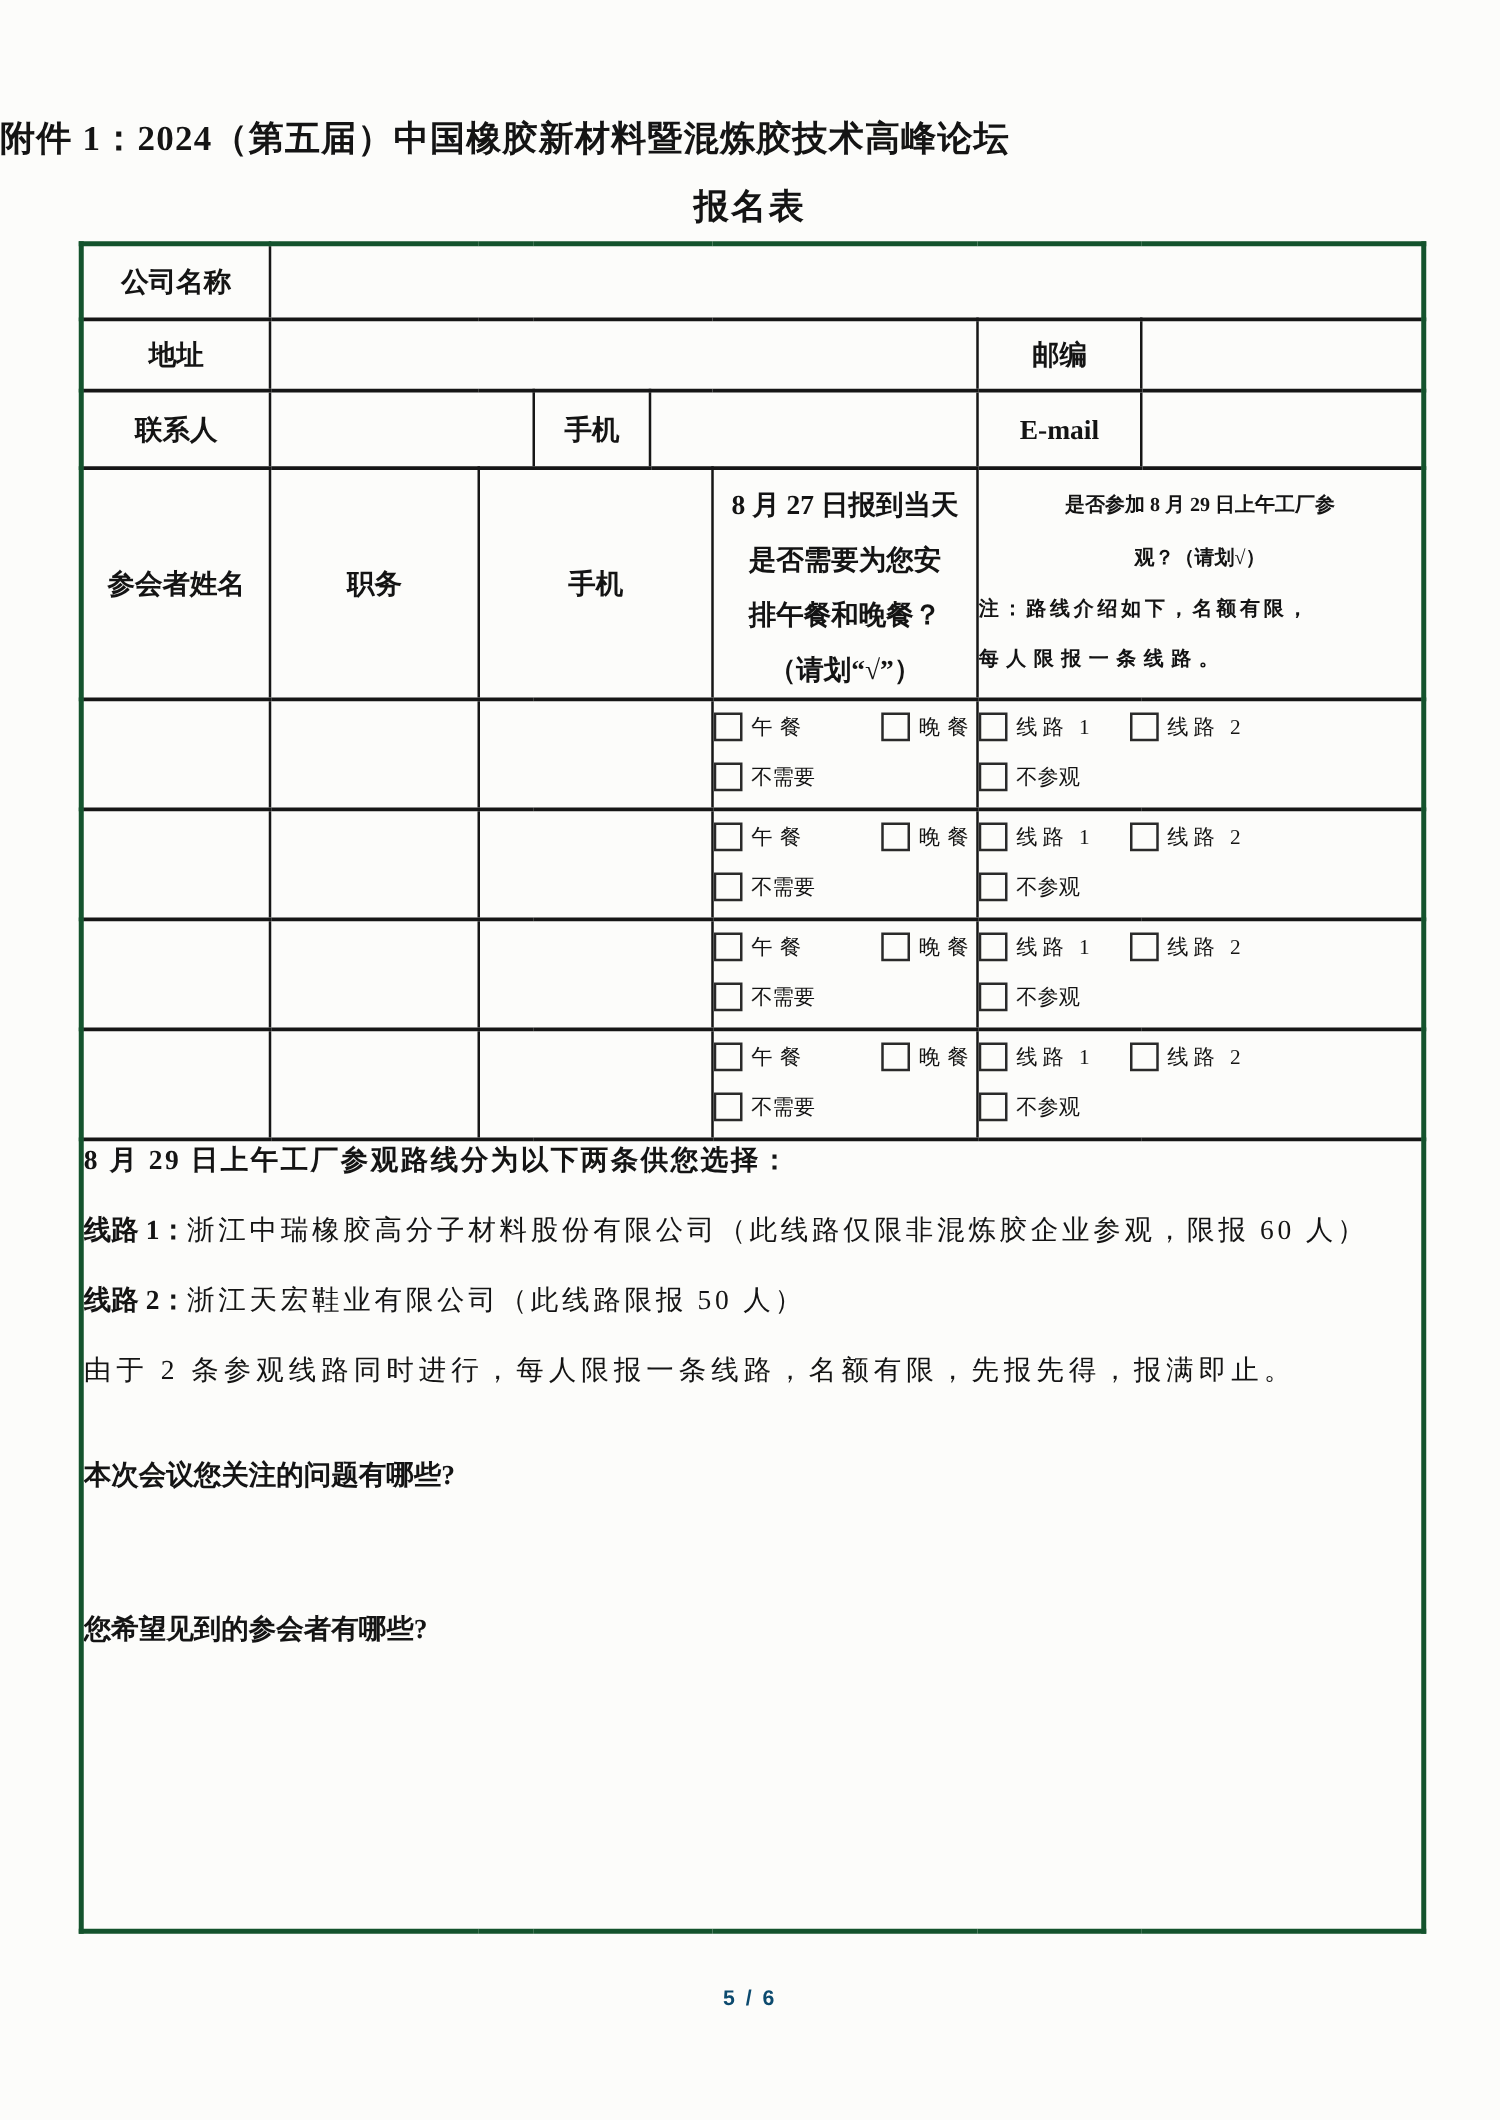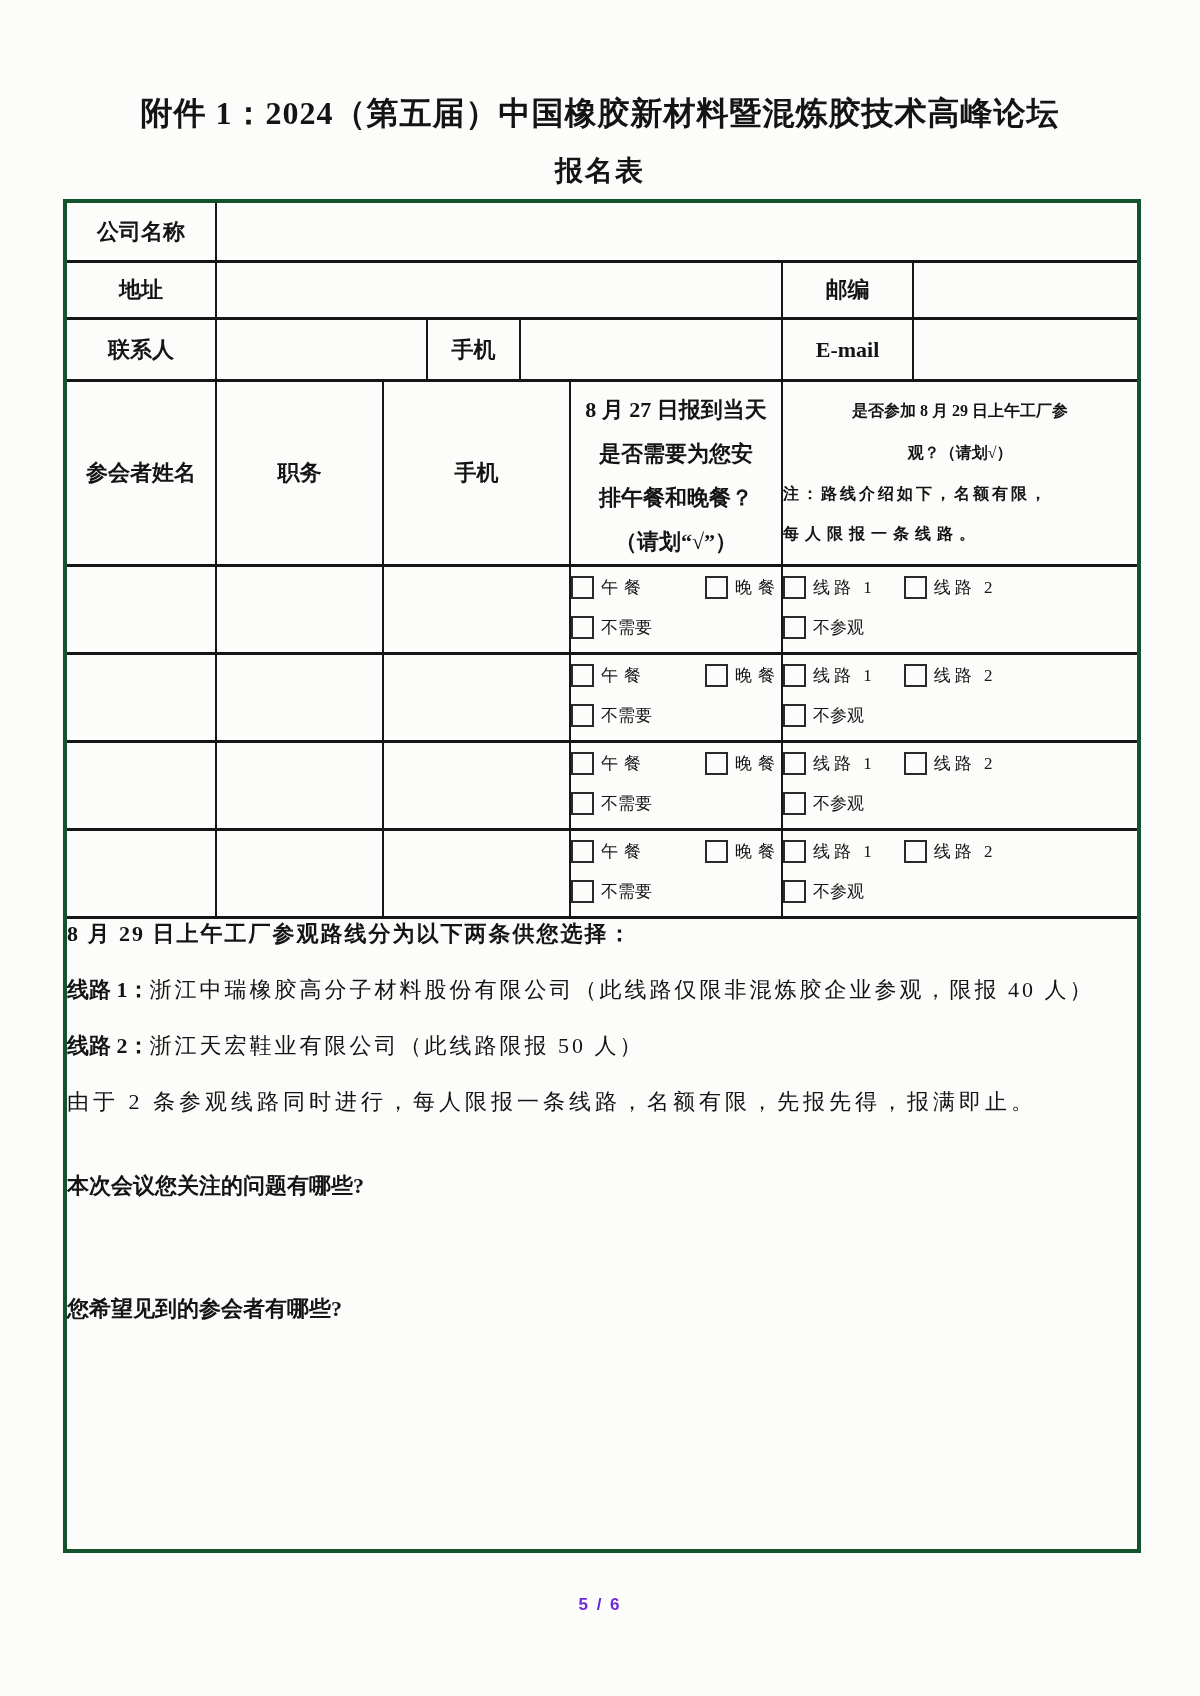--- a/index.html
+++ b/index.html
@@ -6,22 +6,22 @@
   .page {
     position:relative;
     width:1200px; height:1696px;
     background:#fcfcfa;
     color:#141414;
     font-family:"Liberation Serif","DejaVu Serif",serif;
     overflow:hidden;
   }
   .doc-title {
     padding-top:92px;
-    text-align:center;
-    font-size:32px;
+    text-align:left;
+    font-size:28px;
     font-weight:bold;
     letter-spacing:1px;
   }
   .doc-subtitle {
     margin-top:16px;
     text-align:center;
     font-size:28px;
     font-weight:bold;
     letter-spacing:2px;
   }
@@ -88,21 +88,21 @@
   p.capacity { margin-bottom:54px !important; }
   p.q1       { margin-bottom:93px !important; }
 
   .footer {
     margin-top:42px;
     text-align:center;
     font-family:"Liberation Sans","DejaVu Sans",sans-serif;
     font-weight:bold;
     font-size:17px;
     letter-spacing:2px;
-    color:#6d28d9;
+    color:#0c4a6e;
   }
 </style>
 </head>
 <body>
 
 <div class="page">
 
   <div class="doc-title">附件 1：2024（第五届）中国橡胶新材料暨混炼胶技术高峰论坛</div>
   <div class="doc-subtitle">报名表</div>
 
@@ -322,21 +322,21 @@
                 <span class="cb"></span>
                 <span>不参观</span>
               </span>
         </div>
       </td>
     </tr>
 
     <tr class="r-notes">
       <td class="notes-cell" colspan="8">
         <p class="b intro ls2">8 月 29 日上午工厂参观路线分为以下两条供您选择：</p>
-        <p class="route-1"><span class="b">线路 1：</span><span class="ls3">浙江中瑞橡胶高分子材料股份有限公司（此线路仅限非混炼胶企业参观，限报 40 人）</span></p>
+        <p class="route-1"><span class="b">线路 1：</span><span class="ls3">浙江中瑞橡胶高分子材料股份有限公司（此线路仅限非混炼胶企业参观，限报 60 人）</span></p>
         <p class="route-2"><span class="b">线路 2：</span><span class="ls3">浙江天宏鞋业有限公司（此线路限报 50 人）</span></p>
         <p class="capacity ls4">由于 2 条参观线路同时进行，每人限报一条线路，名额有限，先报先得，报满即止。</p>
         <p class="b q1">本次会议您关注的问题有哪些?</p>
         <p class="b q2">您希望见到的参会者有哪些?</p>
       </td>
     </tr>
   </tbody>
     </table>
 
   <div class="footer">5 / 6</div>

